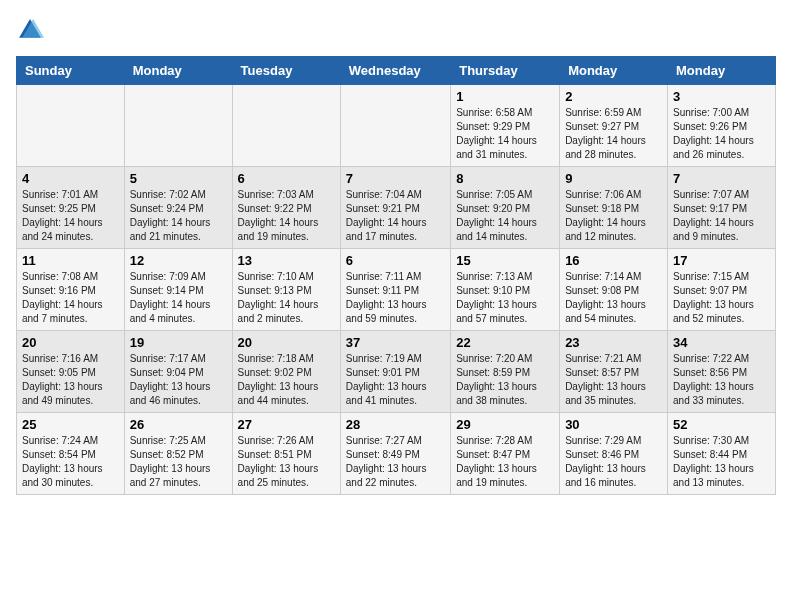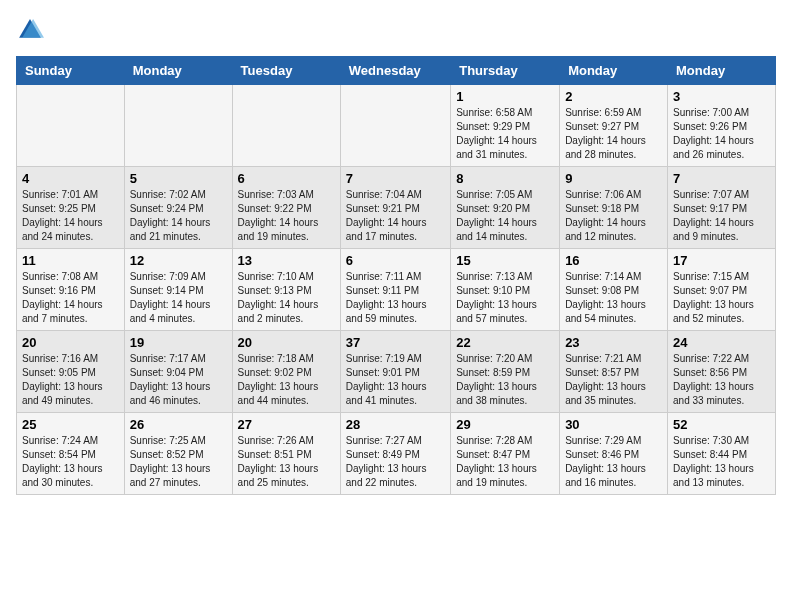--- a/index.html
+++ b/index.html
@@ -217,21 +217,21 @@
         </td>
         <td>
           <span class="day-num">22</span>
           <div class="day-info">Sunrise: 7:20 AM<br>Sunset: 8:59 PM<br>Daylight: 13 hours<br>and 38 minutes.</div>
         </td>
         <td>
           <span class="day-num">23</span>
           <div class="day-info">Sunrise: 7:21 AM<br>Sunset: 8:57 PM<br>Daylight: 13 hours<br>and 35 minutes.</div>
         </td>
         <td>
-          <span class="day-num">24</span>
+          <span class="day-num">34</span>
           <div class="day-info">Sunrise: 7:22 AM<br>Sunset: 8:56 PM<br>Daylight: 13 hours<br>and 33 minutes.</div>
         </td>
       </tr>
       <tr>
         <td>
           <span class="day-num">25</span>
           <div class="day-info">Sunrise: 7:24 AM<br>Sunset: 8:54 PM<br>Daylight: 13 hours<br>and 30 minutes.</div>
         </td>
         <td>
           <span class="day-num">26</span>

